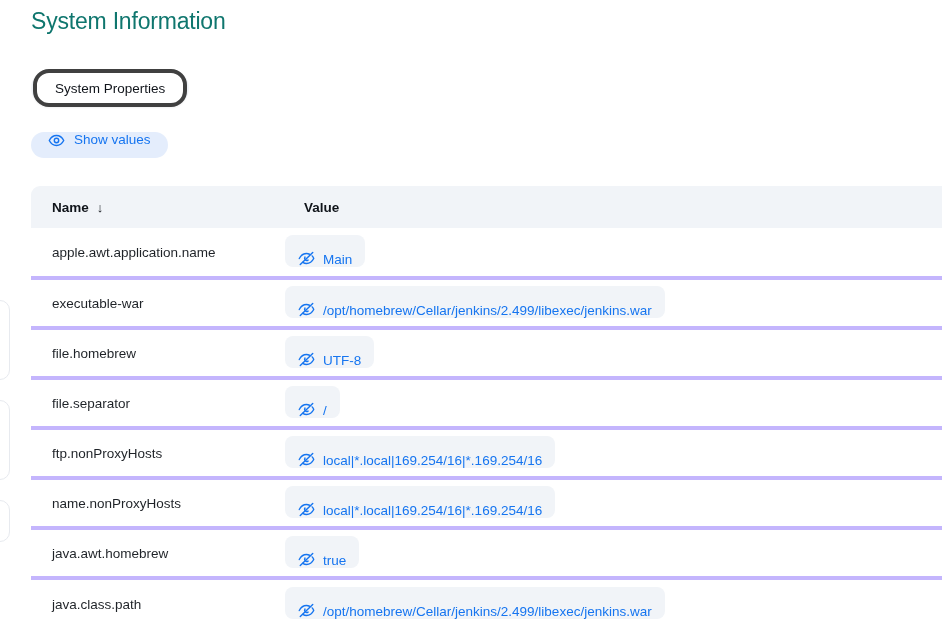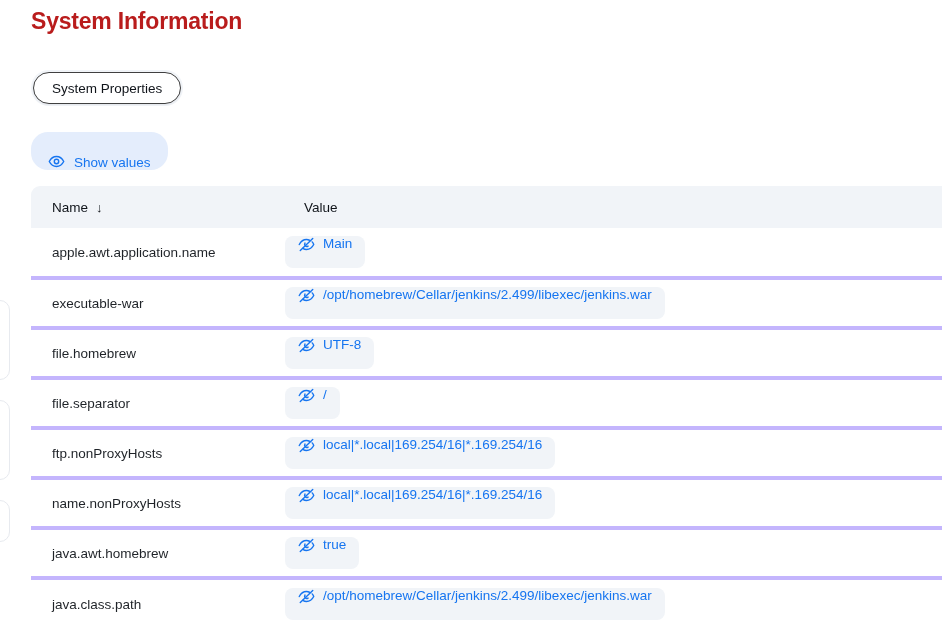--- a/index.html
+++ b/index.html
@@ -42,23 +42,23 @@
     left: 0; top: 0;
     width: 942px;
     height: 635px;
   }
 
   .page-title {
     position: absolute;
     left: 31px;
     top: 8px;
     font-size: 23px;
-    font-weight: 700;
+    font-weight: 400;
     letter-spacing: -0.2px;
-    color: #b91c1c;
+    color: #0f766e;
   }
 
   
   .tab-bar {
     position: absolute;
     left: 31px;
     top: 70px;
     height: 36px;
     background: #f1f4f8;
     border-radius: 18px;
@@ -76,32 +76,32 @@
     font-size: 13.5px;
     color: #4a5465;
     white-space: nowrap;
     cursor: pointer;
     border: 1px solid transparent;
   }
   .tab.active {
     background: #ffffff;
     color: #10141a;
     font-weight: 500;
-    border: 1px solid #404040;
+    border: 4px solid #404040;
     box-shadow: 0 1px 2px rgba(16,20,26,0.06);
   }
 
   
   .show-values-btn {
     position: absolute;
     left: 31px;
     top: 132px;
-    height: 38px;
+    height: 26px;
     display: inline-flex;
-    align-items: flex-end;
+    align-items: flex-start;
     gap: 9px;
     padding: 0 17px;
     border-radius: 17px;
     background: #e4edfc;
     color: #1675f0;
     font-size: 13.5px;
     cursor: pointer;
     border: none;
     font-family: inherit;
   }
@@ -114,21 +114,21 @@
     top: 186px;
     width: 940px;
     border-collapse: collapse;
     table-layout: fixed;
   }
   .prop-table thead th {
     background: #f1f4f8;
     height: 42px;
     text-align: left;
     font-size: 13.5px;
-    font-weight: 400;
+    font-weight: 700;
     color: #10141a;
     padding: 0 0 0 21px;
     vertical-align: middle;
   }
   .prop-table thead th:first-child { border-top-left-radius: 9px; }
   .col-name  { width: 252px; }
   .col-value { width: 688px; }
 
   .sort-arrow {
     display: inline-block;
@@ -147,21 +147,21 @@
   .prop-table tbody td {
     padding: 0 0 0 21px;
     font-size: 13.5px;
     color: #1f2328;
     vertical-align: middle;
   }
   .prop-table tbody td.value-cell { padding-left: 2px; }
 
   .value-chip {
     display: inline-flex;
-    align-items: flex-start;
+    align-items: flex-end;
     gap: 8px;
     height: 32px;
     padding: 0 13px;
     border-radius: 8px;
     background: #f1f4f8;
     color: #1675f0;
     font-size: 13.5px;
     white-space: nowrap;
     cursor: pointer;
   }

